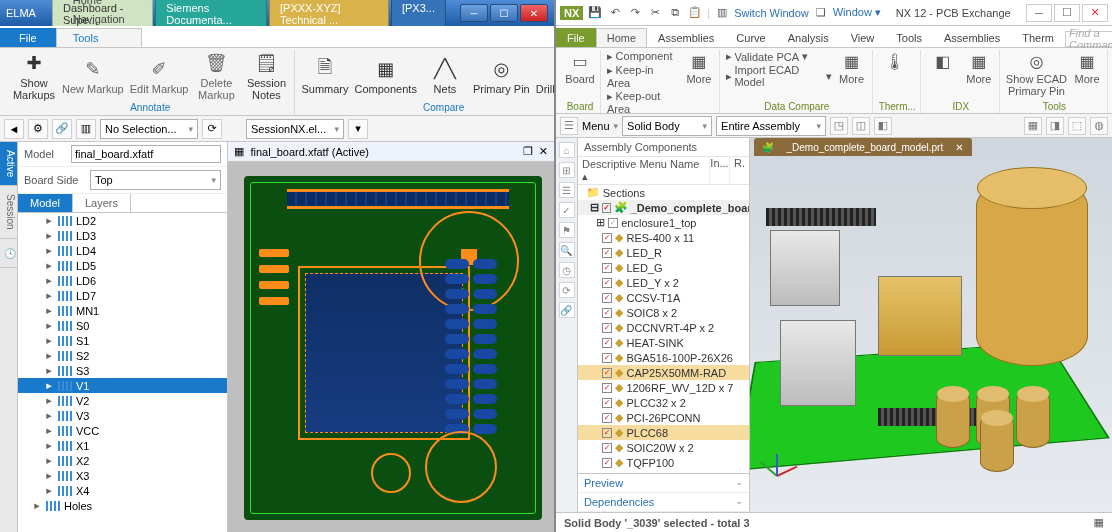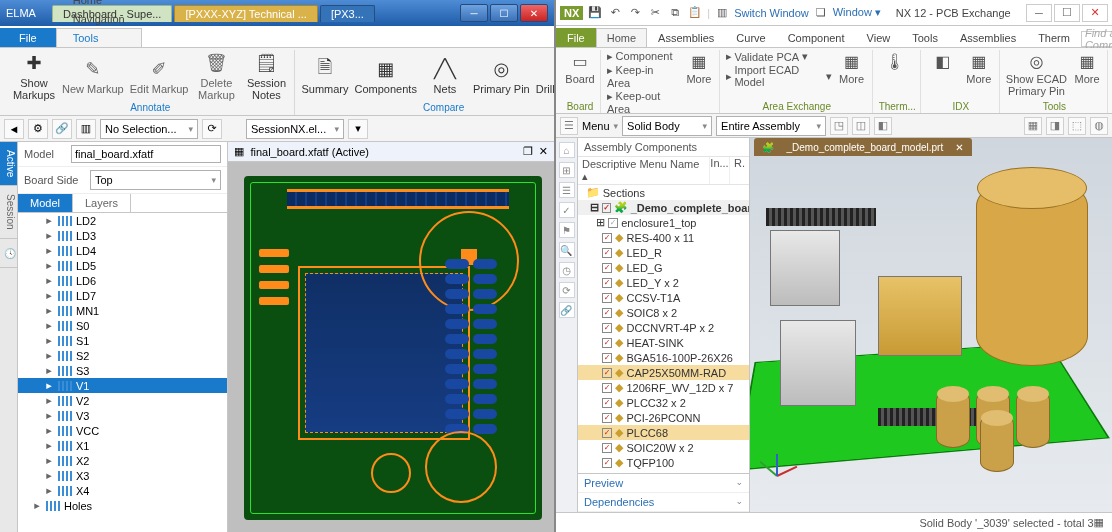--- a/index.html
+++ b/index.html
@@ -133,31 +133,32 @@
 .cyl.big::before{content:"";position:absolute;left:0;right:0;top:-10px;height:40px;background:#e6bd68;border-radius:50%;border:1px solid #9a7220}
 .capset{position:absolute;right:62px;bottom:64px;display:flex;gap:6px}
 .cap3d{width:34px;height:58px;background:#caa048;border-radius:17px/10px;border:1px solid #8a6a2a;position:relative}
 .cap3d::before{content:"";position:absolute;left:0;right:0;top:-5px;height:16px;background:#e0bd70;border-radius:50%}
 .triad{position:absolute;left:6px;bottom:36px;width:40px;height:40px}
 .triad .ax{position:absolute;left:20px;bottom:0;width:2px;height:22px;transform-origin:bottom center}
 .triad .x{background:#c83030;transform:rotate(65deg)}
 .triad .y{background:#30a030;transform:rotate(-50deg)}
 .triad .z{background:#3060c8}
 .status-r{height:20px;background:#fff;border-top:1px solid #c6c6c6;display:flex;align-items:center;padding:0 8px;color:#555}
-.status-r .msg{flex:1;text-align:right;font-weight:normal}
+.status-r .msg{flex:1;text-align:left;font-weight:bold}
 .chev{font-size:9px;color:#888}
 </style>
 </head>
 <body>
 
 <div class="pane left-pane">
   <div class="titlebar-l">
     <span class="tb-title">ELMA</span>
     <div class="tb-tabs" id="tb-tabs">
         <div class="tb-tab ">Dashboard - Supe...</div>
+        <div class="tb-tab g">Siemens Documenta...</div>
         <div class="tb-tab y">[PXXX-XYZ] Technical ...</div>
         <div class="tb-tab b">[PX3...</div>
       </div>
     <div class="winbtns">
       <div class="winbtn">─</div>
       <div class="winbtn">☐</div>
       <div class="winbtn cls">✕</div>
     </div>
   </div>
 
@@ -468,21 +469,21 @@
       <div class="cls">✕</div>
     </div>
   </div>
 
   <div class="ribbon-r">
     <div class="ribtab file">File</div>
     <div id="ribtabs-r" style="display:flex">
         <div class="ribtab active">Home</div>
         <div class="ribtab">Assemblies</div>
         <div class="ribtab">Curve</div>
-        <div class="ribtab">Component</div>
+        <div class="ribtab">Analysis</div>
         <div class="ribtab">View</div>
         <div class="ribtab">Tools</div>
         <div class="ribtab">Assemblies</div>
         <div class="ribtab">Therm</div>
       </div>
     <div class="search"><span>Find a Command</span> 🔍</div>
 
   </div>
 
   <div class="ribbody-r">
@@ -513,21 +514,21 @@
       <div class="items">
         <div class="stacklinks">
           <div>▸ <span>Validate PCA</span> ▾</div>
           <div>▸ <span>Import ECAD Model</span> ▾</div>
         </div>
         <div class="ritem">
             <div class="ic">▦</div>
             <span>More</span>
           </div>
       </div>
-      <div class="lbl">Area Exchange</div>
+      <div class="lbl">Data Compare</div>
     </div>
     <div class="rgrp-r">
       <div class="items">
           <div class="ritem">
             <div class="ic">🌡</div>
           </div>
         </div>
       <div class="lbl">Therm...</div>
     </div>
     <div class="rgrp-r">

